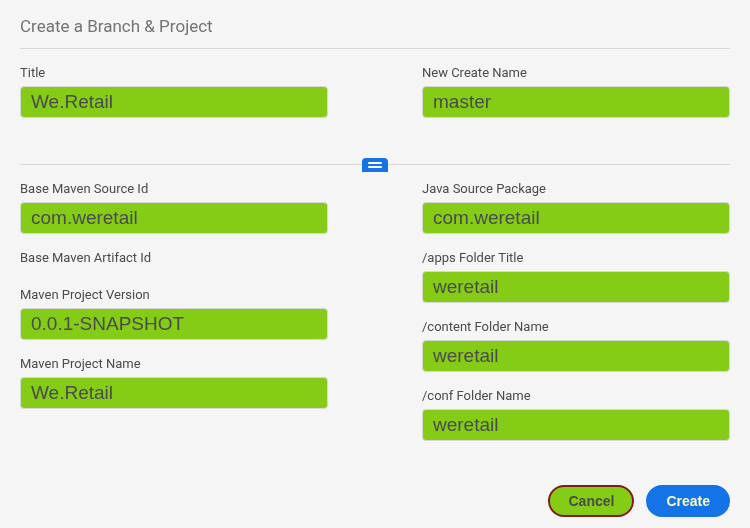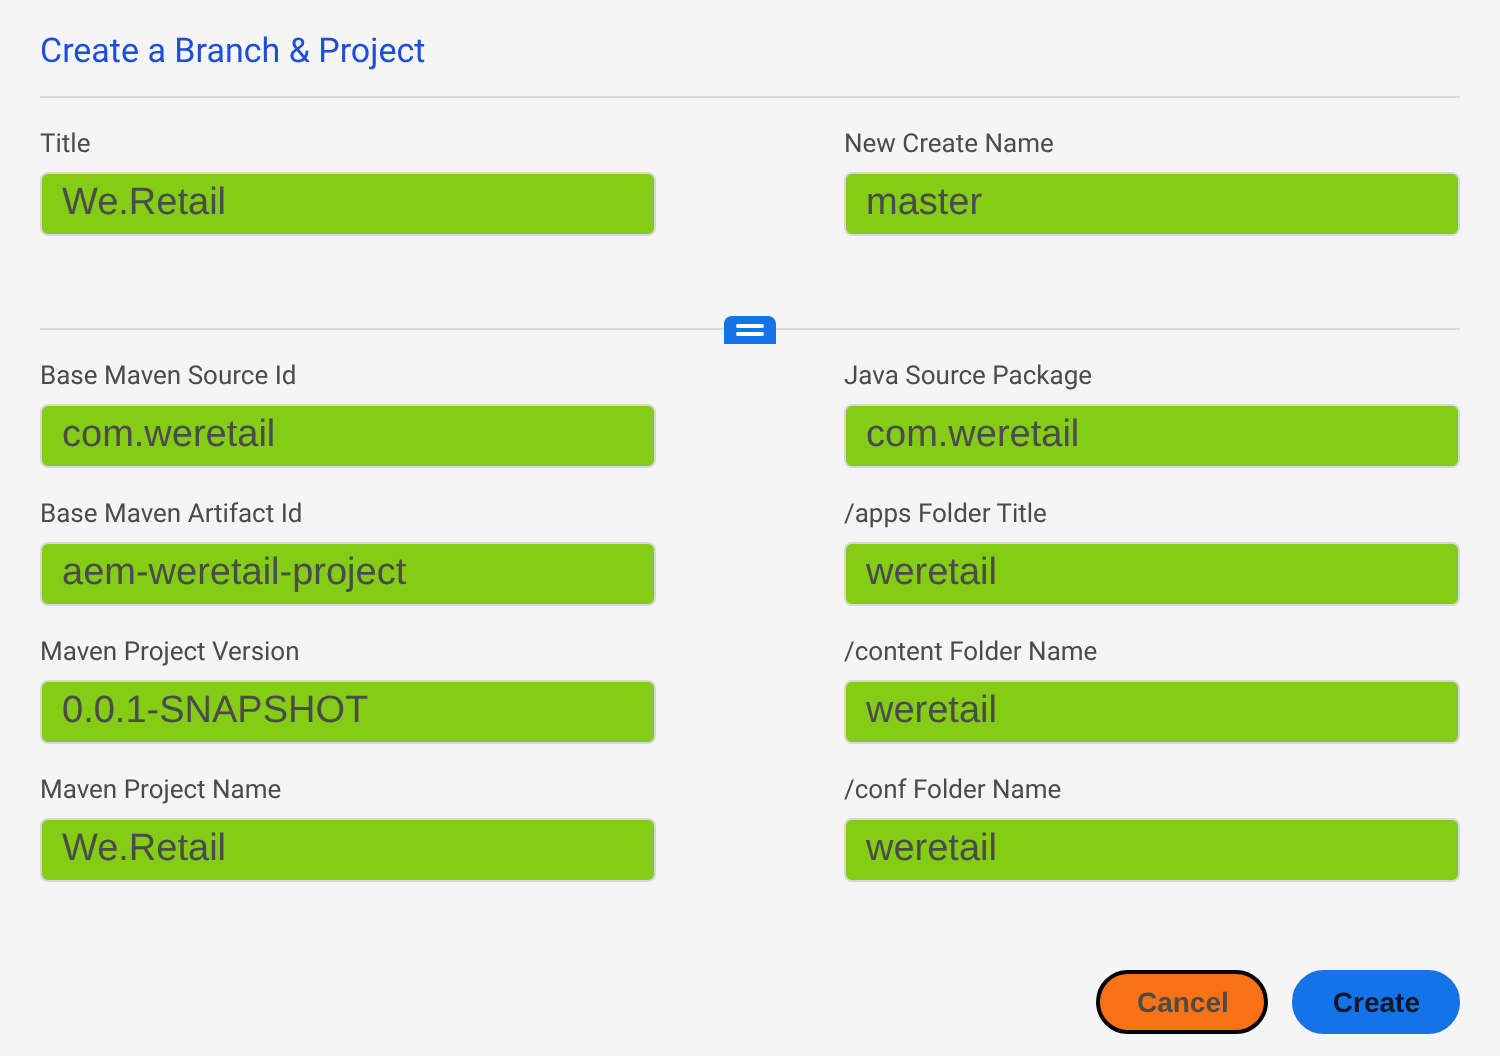--- a/index.html
+++ b/index.html
@@ -10,21 +10,21 @@
     body {
       font-family: -apple-system, BlinkMacSystemFont, "Segoe UI", Roboto, Helvetica, Arial, sans-serif;
       background: #f5f5f5;
       width: 750px;
       height: 528px;
       padding: 16px 20px;
     }
     .dialog-title {
       font-size: 17px;
       font-weight: 400;
-      color: #1d4ed8;
+      color: #737373;
       padding-bottom: 12px;
       border-bottom: 1px solid #d8d8d8;
     }
     .form-section {
       display: flex;
       flex-wrap: wrap;
       column-gap: 94px;
       padding-top: 16px;
       padding-bottom: 10px;
     }
@@ -90,27 +90,27 @@
     .btn {
       font-size: 14px;
       font-weight: 600;
       height: 32px;
       padding: 0 18px;
       border-radius: 16px;
       cursor: pointer;
       outline: none;
     }
     .btn-secondary {
-      background: #f97316;
+      background: #84cc16;
       color: #4b4b4b;
-      border: 2px solid #000000;
+      border: 2px solid #7f1d1d;
     }
     .btn-primary {
       background: #1473e6;
-      color: #0f172a;
+      color: #fef9c3;
       border: 2px solid #1473e6;
     }
   </style>
 </head>
 <body>
 
 <h2 class="dialog-title">Create a Branch &amp; Project</h2>
 
 <div class="form-section">
   <div class="form-column">
@@ -135,21 +135,20 @@
 </div>
 
 <div class="form-section">
   <div class="form-column">
     <div class="field-group">
       <label class="field-label">Base Maven Source Id</label>
       <input class="text-input" type="text" value="com.weretail" style="">
     </div>
     <div class="field-group">
       <label class="field-label">Base Maven Artifact Id</label>
-      <input class="text-input" type="text" value="aem-weretail-project" style="">
     </div>
     <div class="field-group">
       <label class="field-label">Maven Project Version</label>
       <input class="text-input" type="text" value="0.0.1-SNAPSHOT" style="">
     </div>
     <div class="field-group">
       <label class="field-label">Maven Project Name</label>
       <input class="text-input" type="text" value="We.Retail" style="">
     </div>
   </div>

